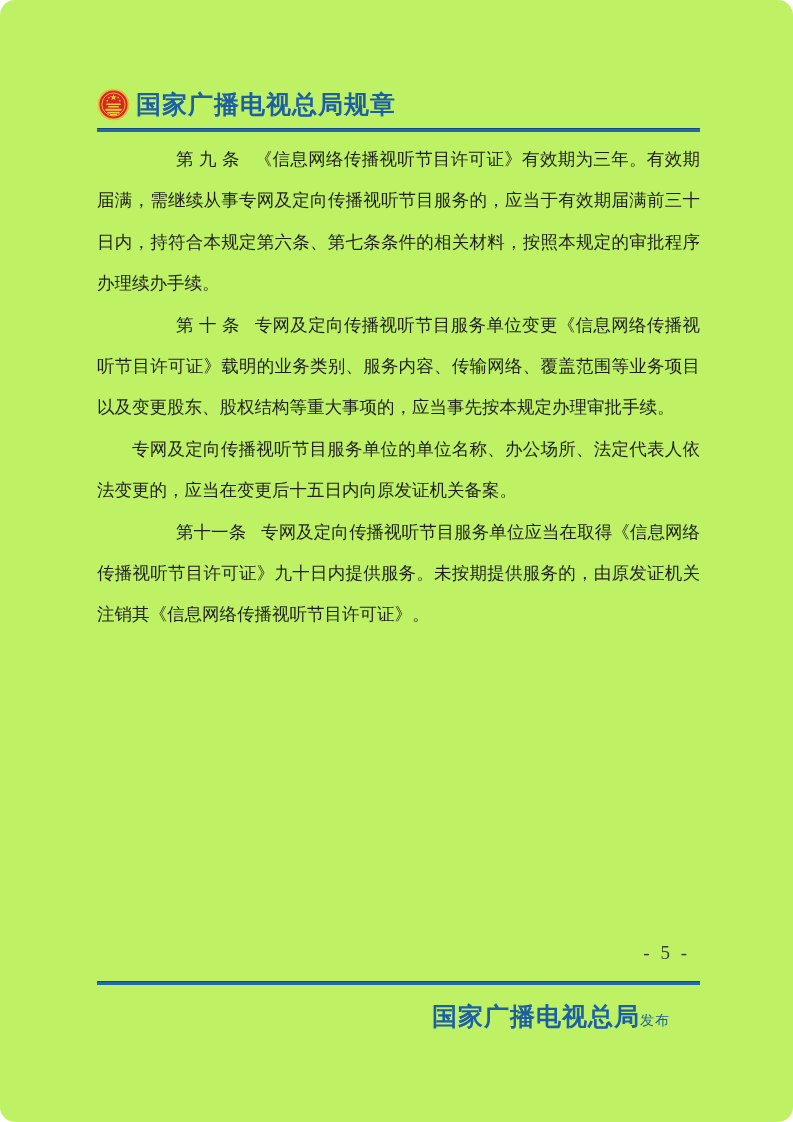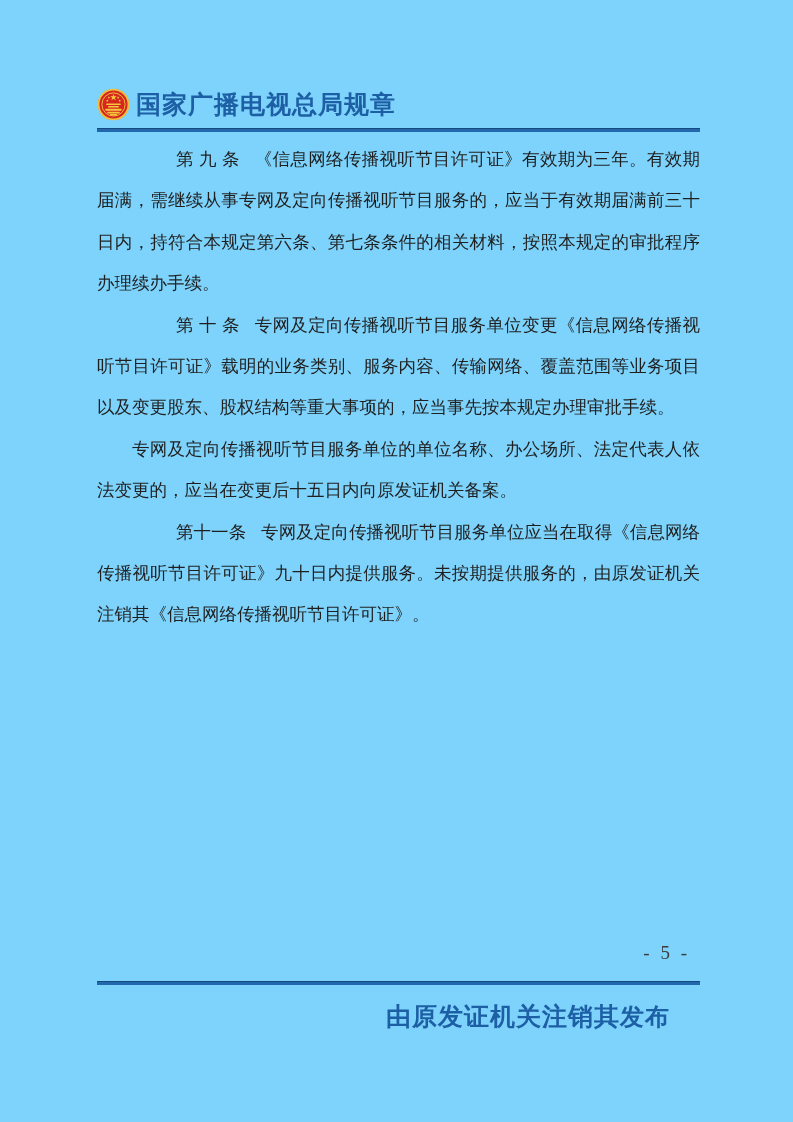--- a/index.html
+++ b/index.html
@@ -1,21 +1,22 @@
 <!DOCTYPE html>
 <html><head>
 <meta charset="utf-8">
 <style>
   html,body{margin:0;padding:0;background:#ffffff;}
   .page{
     position:relative;
     width:793px;height:1122px;
-    background:#7dd3fc;
+    background:#bef264;
     font-family:"Liberation Sans", sans-serif;
     overflow:hidden;
+    border-radius:15px;
   }
   
   .header{
     position:absolute;left:97px;top:85px;width:603px;height:38px;
     display:flex;align-items:center;
   }
   .emblem{width:33px;height:33px;flex:0 0 33px;margin-right:6px;}
   .header-title{
     font-size:25px;font-weight:bold;color:#1d5fa5;
     letter-spacing:1px;white-space:nowrap;
@@ -42,21 +43,21 @@
     font-size:19px;color:#3c3c3c;letter-spacing:3px;
   }
   .publisher-line{
     position:absolute;left:97px;top:1000px;width:573px;
     text-align:right;white-space:nowrap;
   }
   .publisher-name{
     font-size:25px;font-weight:bold;color:#1d5fa5;letter-spacing:1px;
   }
   .publisher-suffix{
-    font-size:24px;font-weight:bold;color:#1d5fa5;
+    font-size:14px;font-weight:normal;color:#1d5fa5;
     font-family:"Liberation Serif", serif;letter-spacing:1px;
   }
 </style>
 </head>
 <body>
 
 <div class="page">
 
   <div class="header">
     <svg class="emblem" viewBox="0 0 64 64" aria-hidden="true">
@@ -83,16 +84,16 @@
   <div class="doc-body">
       <p><span class="article-no">第 九 条</span>《信息网络传播视听节目许可证》有效期为三年。有效期届满，需继续从事专网及定向传播视听节目服务的，应当于有效期届满前三十日内，持符合本规定第六条、第七条条件的相关材料，按照本规定的审批程序办理续办手续。</p>
       <p><span class="article-no">第 十 条</span>专网及定向传播视听节目服务单位变更《信息网络传播视听节目许可证》载明的业务类别、服务内容、传输网络、覆盖范围等业务项目以及变更股东、股权结构等重大事项的，应当事先按本规定办理审批手续。</p>
       <p>专网及定向传播视听节目服务单位的单位名称、办公场所、法定代表人依法变更的，应当在变更后十五日内向原发证机关备案。</p>
       <p><span class="article-no">第十一条</span>专网及定向传播视听节目服务单位应当在取得《信息网络传播视听节目许可证》九十日内提供服务。未按期提供服务的，由原发证机关注销其《信息网络传播视听节目许可证》。</p>
     </div>
 
   <div class="page-number">- 5 -</div>
   <div class="rule footer-rule"></div>
   <div class="publisher-line">
-    <span class="publisher-name">由原发证机关注销其</span><span class="publisher-suffix">发布</span>
+    <span class="publisher-name">国家广播电视总局</span><span class="publisher-suffix">发布</span>
   </div>
 
 </div>
 
 </body></html>

